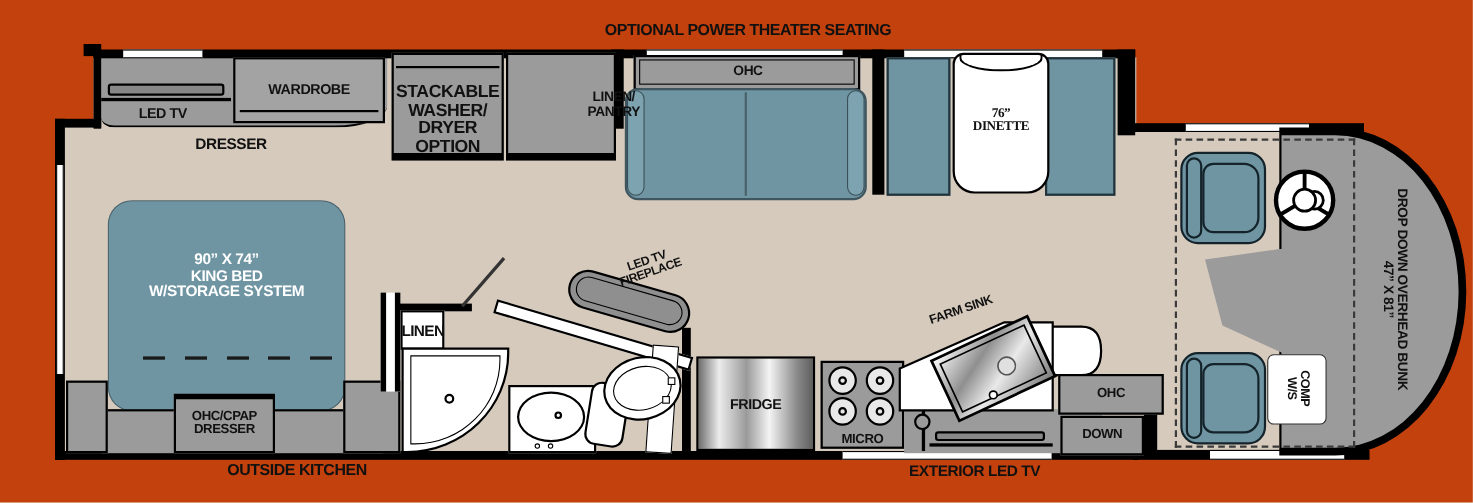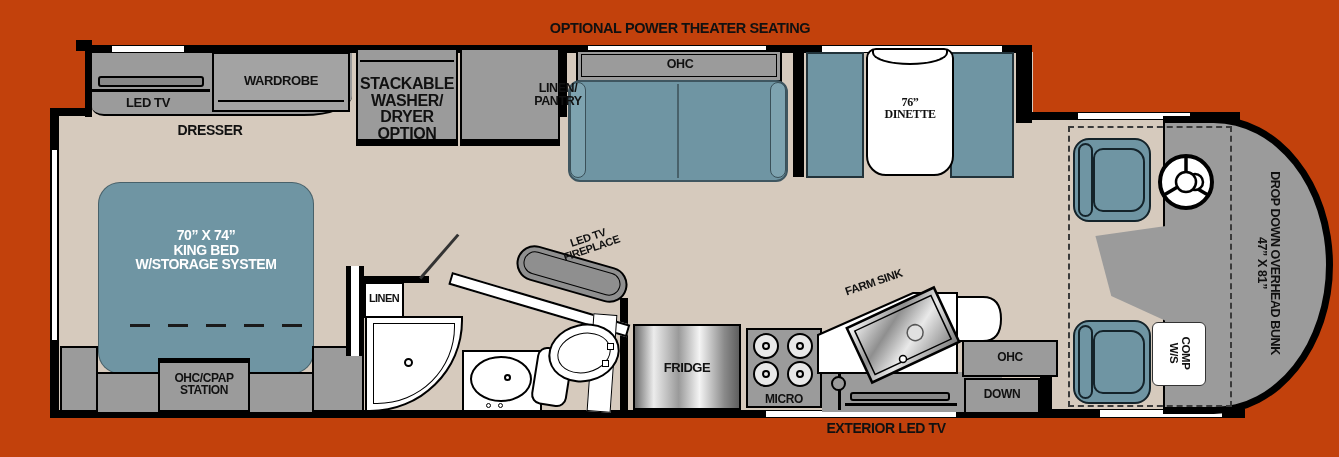--- a/index.html
+++ b/index.html
@@ -182,42 +182,43 @@
     <line x1="31" y1="32" x2="31" y2="7" stroke="#000" stroke-width="3.5"></line>
     <line x1="31" y1="32" x2="9" y2="45" stroke="#000" stroke-width="3.5"></line>
     <line x1="31" y1="32" x2="53" y2="45" stroke="#000" stroke-width="3.5"></line>
     <circle cx="40" cy="32" r="8" fill="#fff" stroke="#000" stroke-width="2.5"></circle>
     <circle cx="31" cy="32" r="10" fill="#fff" stroke="#000" stroke-width="2.5"></circle>
   </svg>
 
   <div class="abs" style="left:1152px;top:322px;width:54px;height:64px;background:#fff;border:1.5px solid #333;border-radius:6px;"></div>
 
   <div class="lbl" style="left:530px;top:21px;width:300px;font-size:14.5px;">OPTIONAL POWER THEATER SEATING</div>
+  <div class="lbl" style="left:170px;top:421px;width:200px;font-size:14.5px;">OUTSIDE KITCHEN</div>
   <div class="lbl" style="left:786px;top:421px;width:200px;font-size:14px;">EXTERIOR LED TV</div>
 
   <div class="lbl" style="left:103px;top:96px;width:90px;font-size:13px;">LED TV</div>
   <div class="lbl" style="left:214px;top:74px;width:134px;font-size:13px;">WARDROBE</div>
   <div class="lbl" style="left:140px;top:123px;width:140px;font-size:14px;">DRESSER</div>
-  <div class="lbl wlbl" style="left:106px;top:228px;width:200px;font-size:14px;">70” X 74”
+  <div class="lbl wlbl" style="left:106px;top:228px;width:200px;font-size:14px;">90” X 74”
 KING BED
 W/STORAGE SYSTEM</div>
   <div class="lbl" style="left:160px;top:372px;width:88px;font-size:12px;">OHC/CPAP
-STATION</div>
+DRESSER</div>
 
   <div class="lbl" style="left:358px;top:76px;width:98px;font-size:16px;">STACKABLE
 WASHER/
 DRYER OPTION</div>
   <div class="lbl" style="left:462px;top:82px;width:96px;font-size:12.5px;margin-left:48px;">LINEN/
 PANTRY</div>
 
   <div class="lbl" style="left:630px;top:58px;width:100px;font-size:12.5px;">OHC</div>
   <div class="lbl" style="left:864px;top:96px;width:92px;font-size:12px;font-family:Liberation Serif, serif;">76”
 DINETTE</div>
 
-  <div class="lbl" style="left:365px;top:293px;width:38px;font-size:11px;letter-spacing:-0.6px;">LINEN</div>
+  <div class="lbl" style="left:365px;top:293px;width:38px;font-size:14px;letter-spacing:-0.6px;">LINEN</div>
   <div class="lbl" style="left:534px;top:232px;width:112px;font-size:11px;transform:rotate(-19deg);">LED TV
 FIREPLACE</div>
 
   <div class="lbl" style="left:637px;top:361px;width:100px;font-size:13px;">FRIDGE</div>
   <div class="lbl" style="left:748px;top:393px;width:72px;font-size:12px;">MICRO</div>
   <div class="lbl" style="left:824px;top:277px;width:100px;font-size:11.5px;transform:rotate(-19deg);">FARM SINK</div>
   <div class="lbl" style="left:962px;top:351px;width:96px;font-size:12px;">OHC</div>
   <div class="lbl" style="left:964px;top:388px;width:76px;font-size:12px;">DOWN</div>
 
   <div class="lbl" style="left:1139px;top:341px;width:80px;font-size:11.5px;transform:rotate(90deg);">COMP

